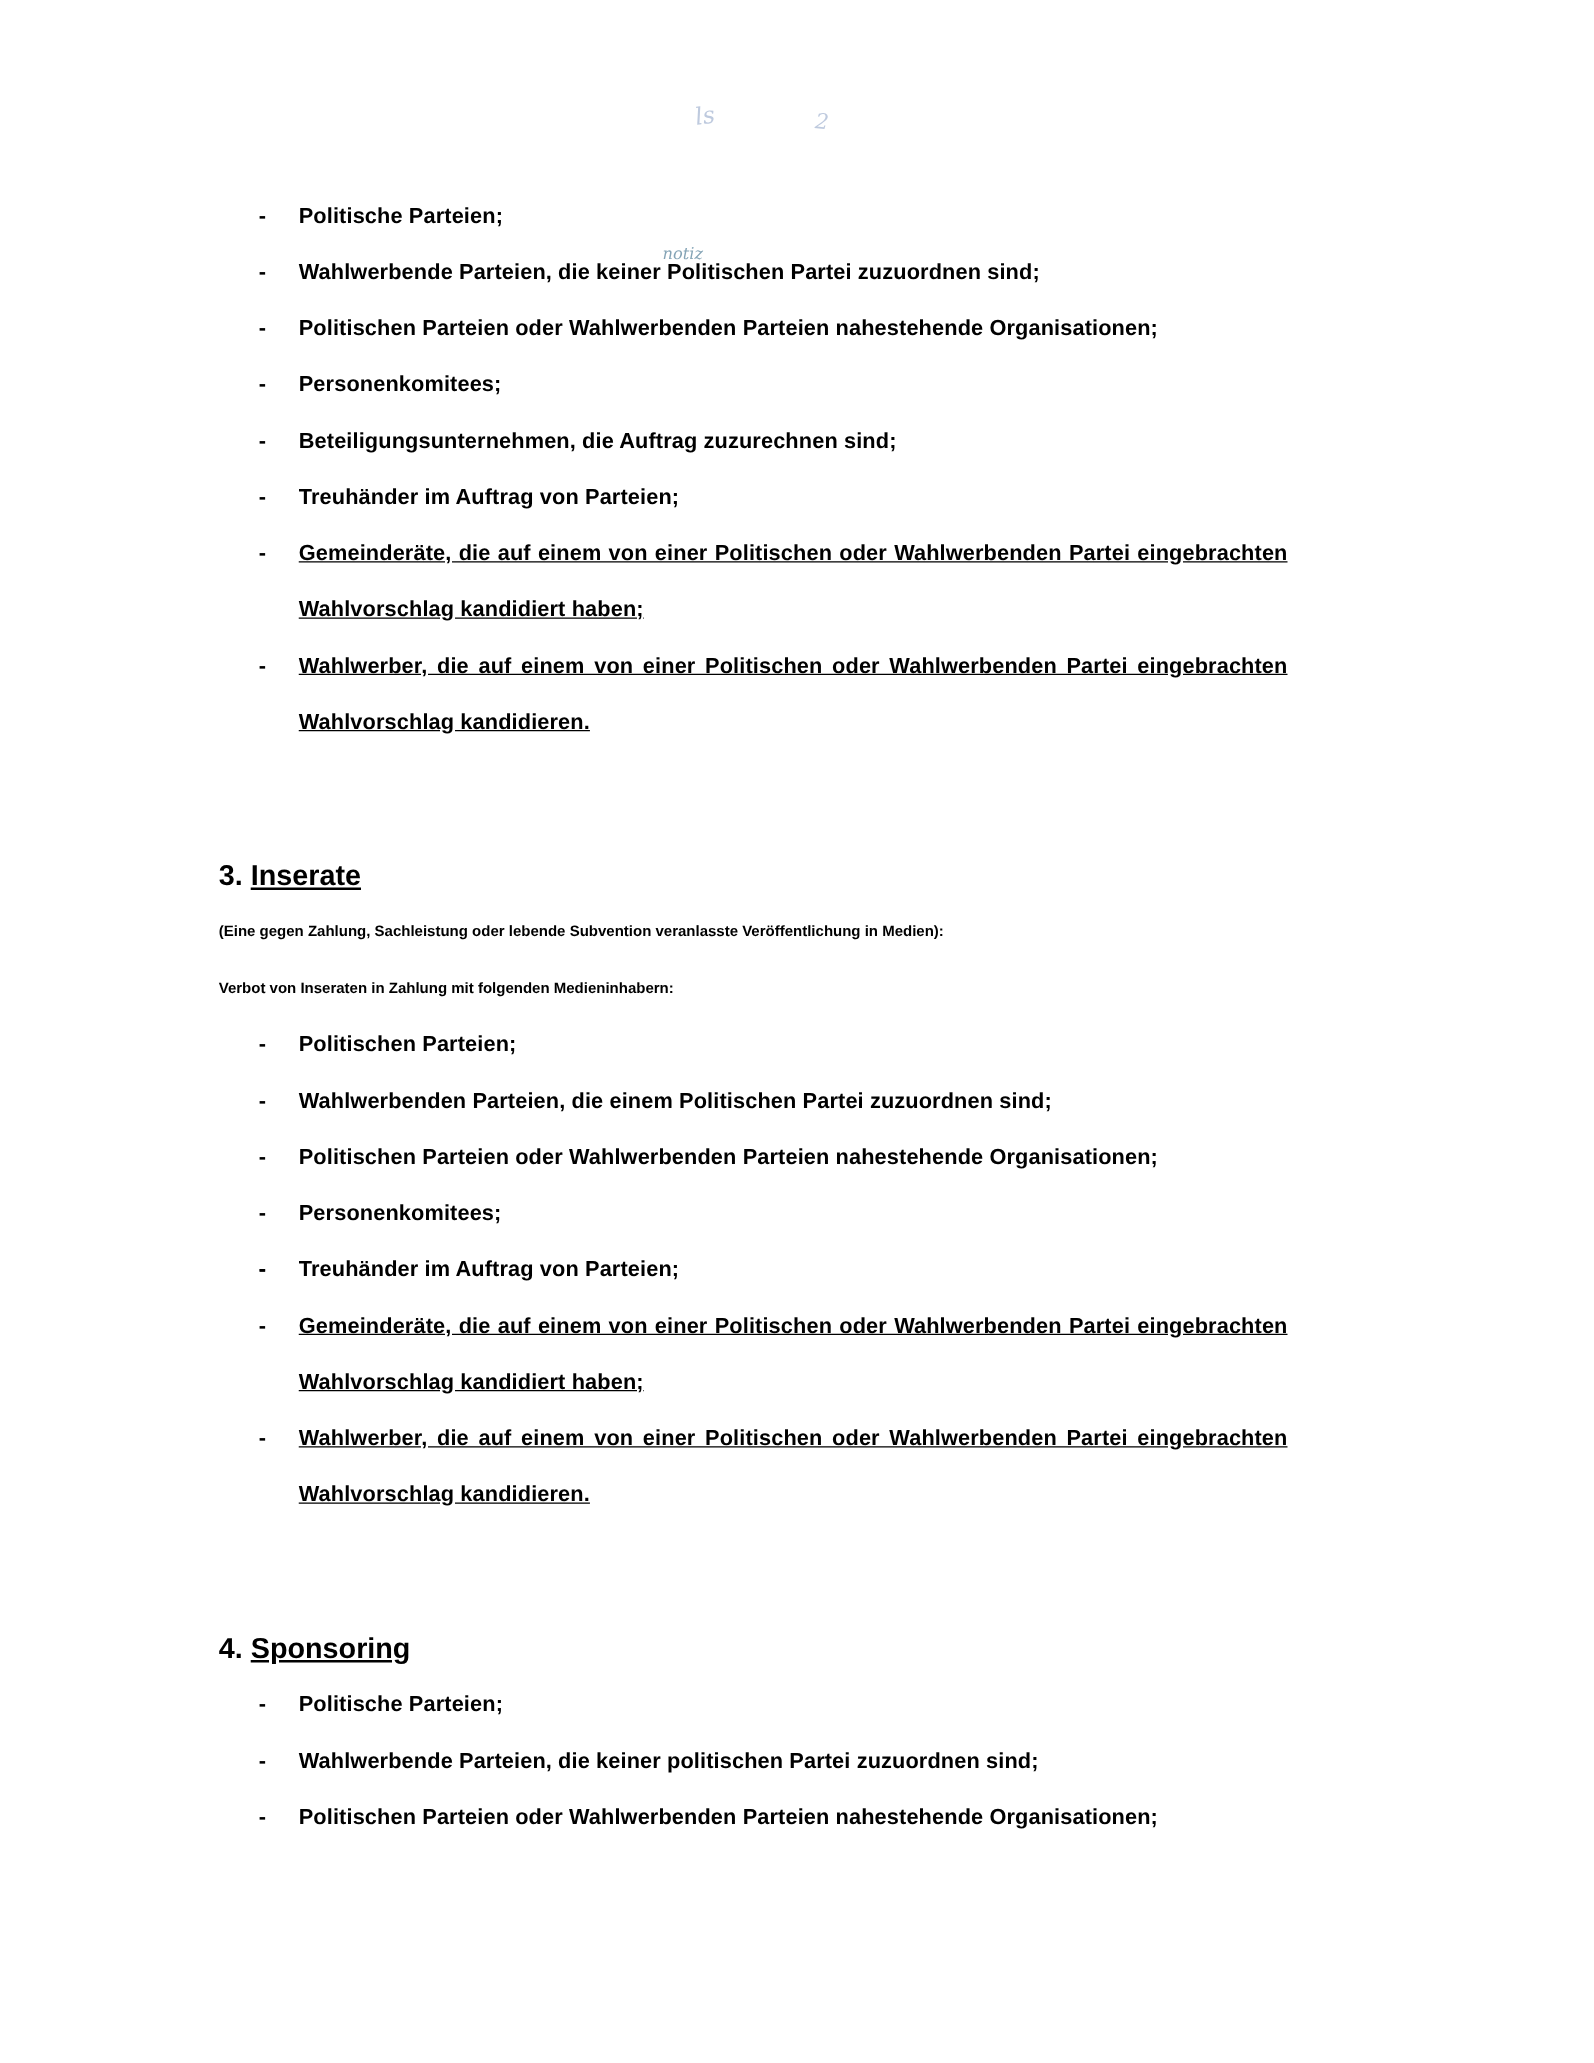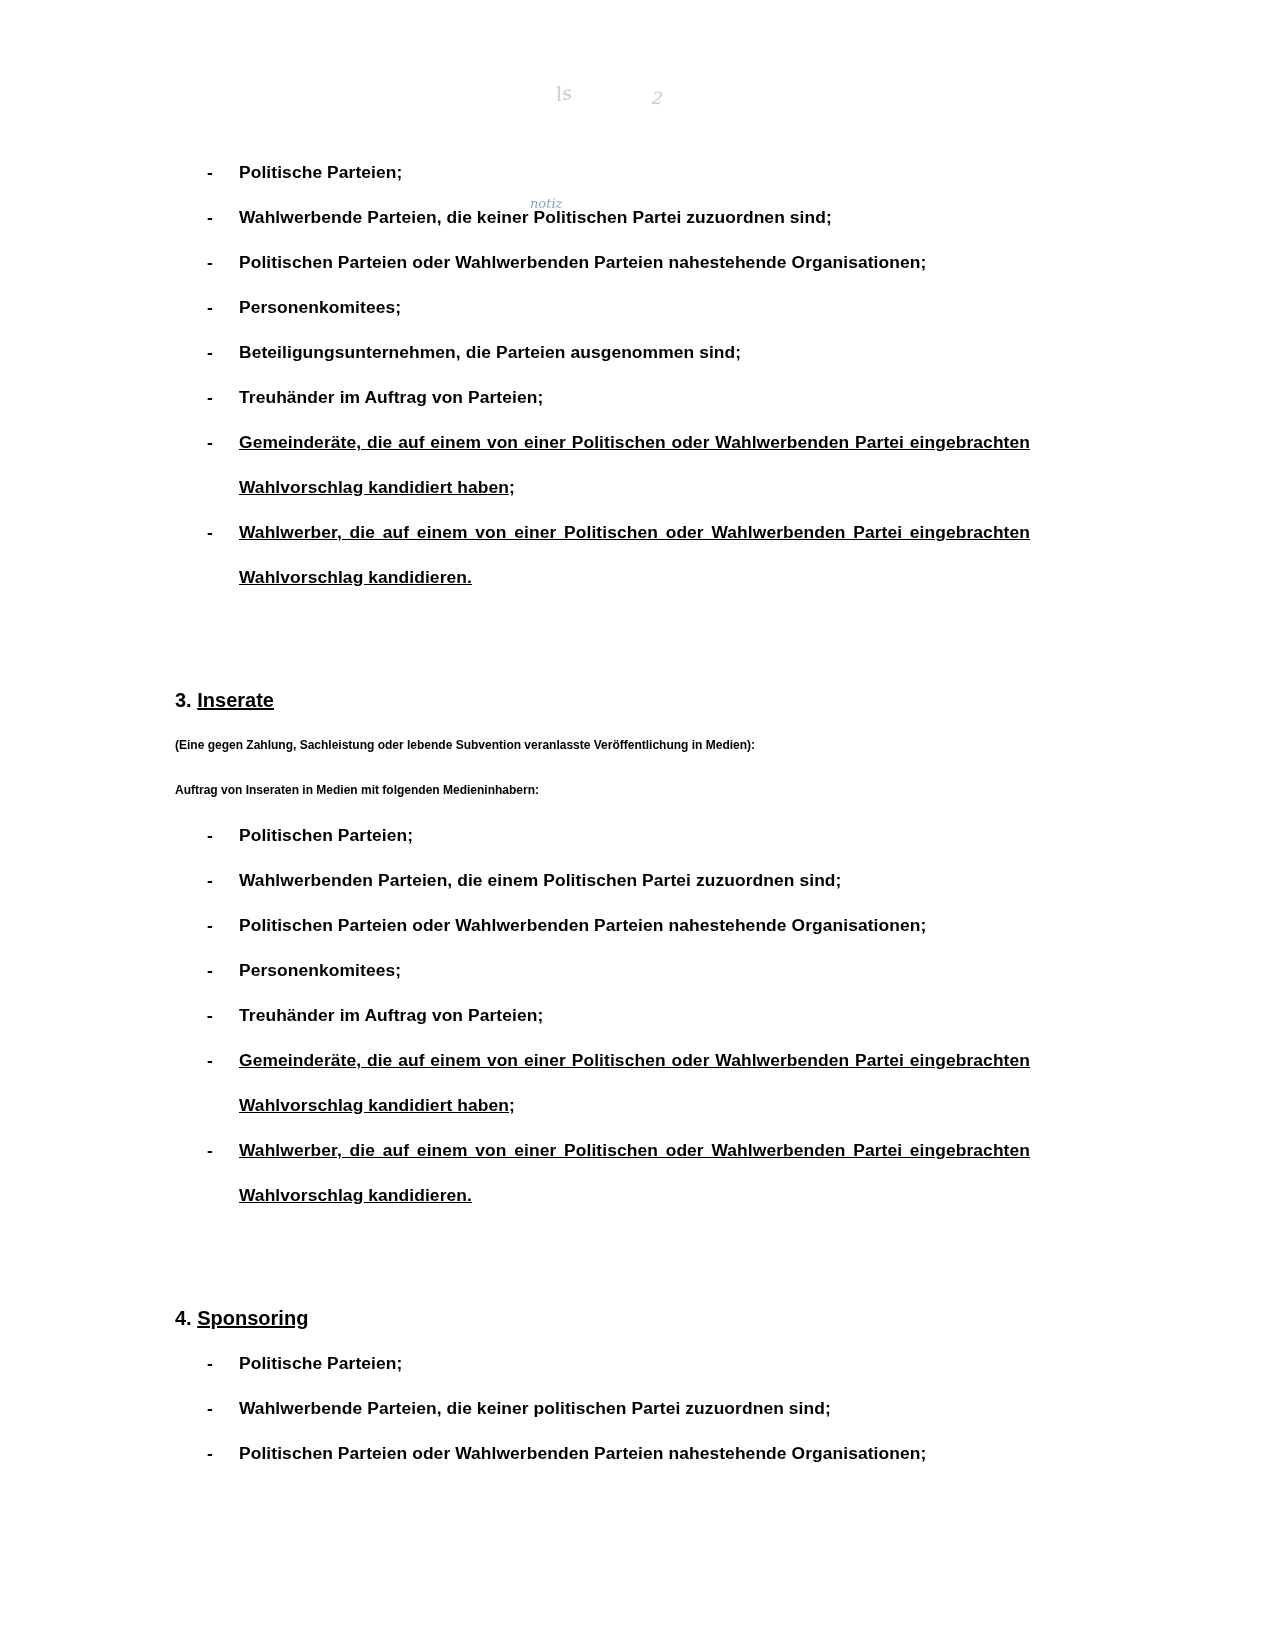--- a/index.html
+++ b/index.html
@@ -61,21 +61,21 @@
     font-weight: bold;
   }
   ul.bullets li.justify-block {
     text-align: justify;
   }
   ul.bullets li.justify-block > span.txt {
     display: block;
     text-decoration: underline;
   }
   .section-head {
-    font-size: 20px;
+    font-size: 23px;
     font-weight: bold;
     margin-top: 44px;
     line-height: 45px;
   }
   .section-head .num {
     font-weight: bold;
   }
   .section-head .title {
     text-decoration: underline;
     font-weight: bold;
@@ -101,40 +101,40 @@
   <span class="scribble scribble-b">2</span>
   <span class="scribble scribble-c">notiz</span>
 
   <div class="content">
 
     <ul class="bullets">
       <li><span class="dash">-</span><span class="txt">Politische Parteien;</span></li>
       <li><span class="dash">-</span><span class="txt">Wahlwerbende Parteien, die keiner Politischen Partei zuzuordnen sind;</span></li>
       <li><span class="dash">-</span><span class="txt">Politischen Parteien oder Wahlwerbenden Parteien nahestehende Organisationen;</span></li>
       <li><span class="dash">-</span><span class="txt">Personenkomitees;</span></li>
-      <li><span class="dash">-</span><span class="txt">Beteiligungsunternehmen, die Parteien ausgenommen sind;</span></li>
+      <li><span class="dash">-</span><span class="txt">Beteiligungsunternehmen, die Auftrag zuzurechnen sind;</span></li>
       <li><span class="dash">-</span><span class="txt">Treuhänder im Auftrag von Parteien;</span></li>
       <li class="justify-block">
           <span class="dash">-</span>
           <span class="txt">Gemeinderäte, die auf einem von einer Politischen oder Wahlwerbenden Partei eingebrachten Wahlvorschlag kandidiert haben;</span>
         </li>
       <li class="justify-block">
           <span class="dash">-</span>
           <span class="txt">Wahlwerber, die auf einem von einer Politischen oder Wahlwerbenden Partei eingebrachten Wahlvorschlag kandidieren.</span>
         </li>
     </ul>
 
     <div class="spacer-lg"></div>
 
     <div class="section-head">
       <span class="num">3.</span>
       <span class="title">Inserate</span>
     </div>
     <p class="para">(Eine gegen Zahlung, Sachleistung oder lebende Subvention veranlasste Veröffentlichung in Medien):</p>
-    <p class="para nojust">Auftrag von Inseraten in Medien mit folgenden Medieninhabern:</p>
+    <p class="para nojust">Verbot von Inseraten in Zahlung mit folgenden Medieninhabern:</p>
 
     <ul class="bullets">
       <li><span class="dash">-</span><span class="txt">Politischen Parteien;</span></li>
       <li><span class="dash">-</span><span class="txt">Wahlwerbenden Parteien, die einem Politischen Partei zuzuordnen sind;</span></li>
       <li><span class="dash">-</span><span class="txt">Politischen Parteien oder Wahlwerbenden Parteien nahestehende Organisationen;</span></li>
       <li><span class="dash">-</span><span class="txt">Personenkomitees;</span></li>
       <li><span class="dash">-</span></li>
       <li><span class="dash">-</span><span class="txt">Treuhänder im Auftrag von Parteien;</span></li>
       <li class="justify-block">
           <span class="dash">-</span>

